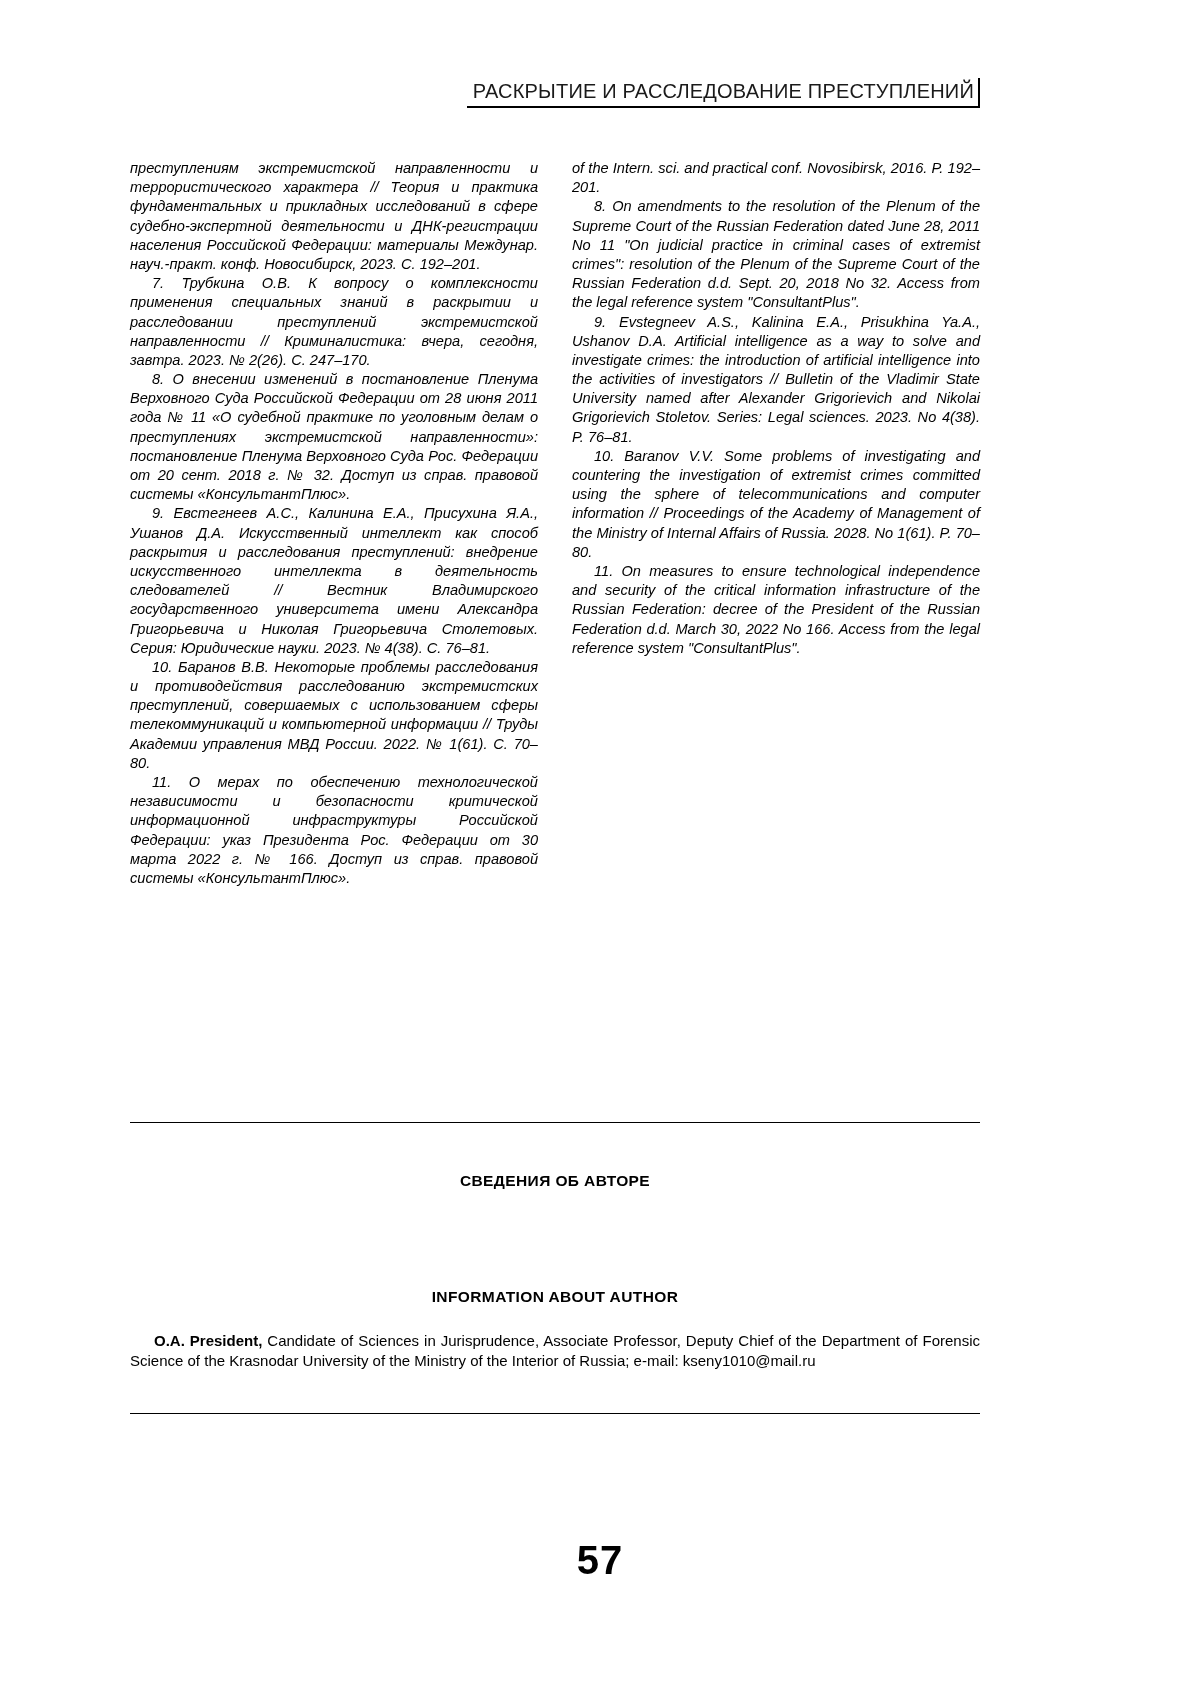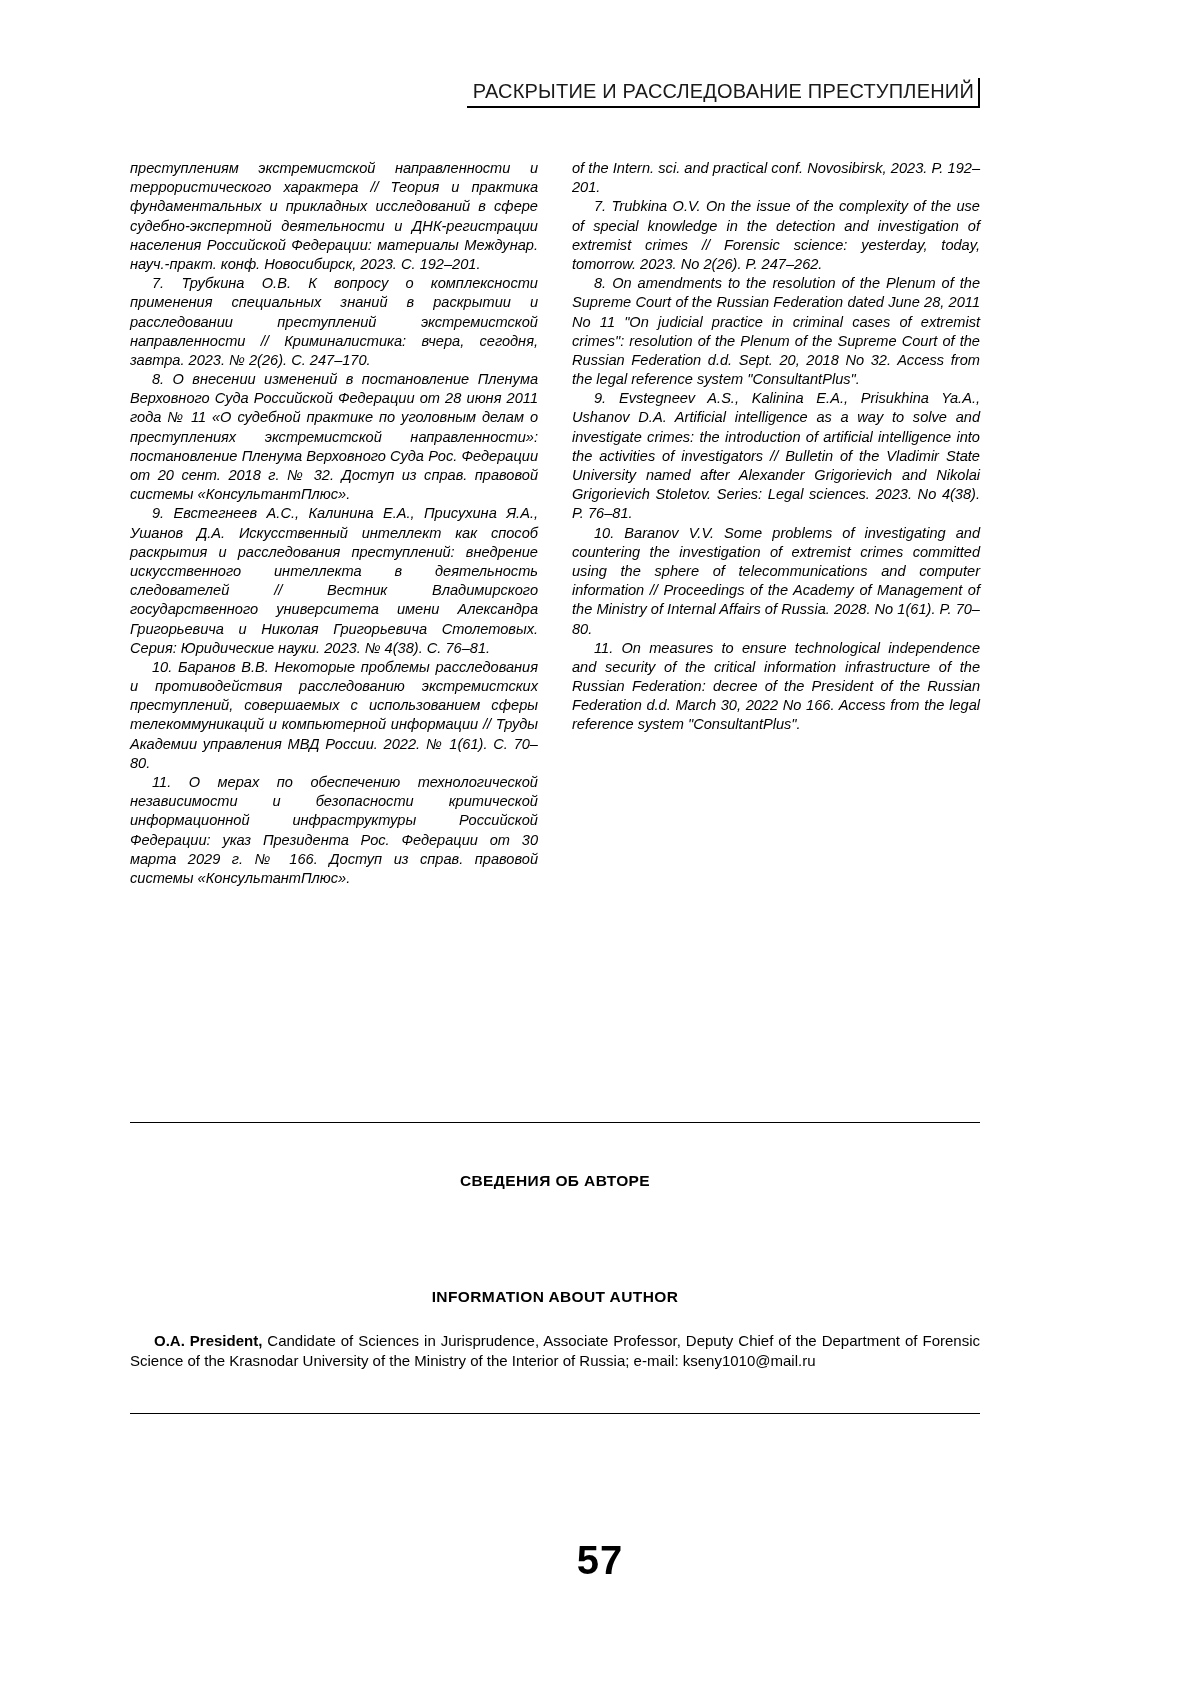--- a/index.html
+++ b/index.html
@@ -129,26 +129,25 @@
   </div>
 
   <div class="columns">
 
     <div class="col">
       <p>преступлениям экстремистской направленности и террористического характера // Теория и практика фундаментальных и прикладных исследований в сфере судебно-экспертной деятельности и ДНК-регистрации населения Российской Федерации: материалы Междунар. науч.-практ. конф. Новосибирск, 2023. С. 192–201.</p>
       <p class="indent">7. Трубкина О.В. К вопросу о комплексности применения специальных знаний в раскрытии и расследовании преступлений экстремистской направленности // Криминалистика: вчера, сегодня, завтра. 2023. № 2(26). С. 247–170.</p>
       <p class="indent">8. О внесении изменений в постановление Пленума Верховного Суда Российской Федерации от 28 июня 2011 года № 11 «О судебной практике по уголовным делам о преступлениях экстремистской направленности»: постановление Пленума Верховного Суда Рос. Федерации от 20 сент. 2018 г. № 32. Доступ из справ. правовой системы «КонсультантПлюс».</p>
       <p class="indent">9. Евстегнеев А.С., Калинина Е.А., Присухина Я.А., Ушанов Д.А. Искусственный интеллект как способ раскрытия и расследования преступлений: внедрение искусственного интеллекта в деятельность следователей // Вестник Владимирского государственного университета имени Александра Григорьевича и Николая Григорьевича Столетовых. Серия: Юридические науки. 2023. № 4(38). С. 76–81.</p>
       <p class="indent">10. Баранов В.В. Некоторые проблемы расследования и противодействия расследованию экстремистских преступлений, совершаемых с использованием сферы телекоммуникаций и компьютерной информации // Труды Академии управления МВД России. 2022. № 1(61). С. 70–80.</p>
-      <p class="indent">11. О мерах по обеспечению технологической независимости и безопасности критической информационной инфраструктуры Российской Федерации: указ Президента Рос. Федерации от 30 марта 2029 г. № 166. Доступ из справ. правовой системы «КонсультантПлюс».</p>
+      <p class="indent">11. О мерах по обеспечению технологической независимости и безопасности критической информационной инфраструктуры Российской Федерации: указ Президента Рос. Федерации от 30 марта 2022 г. № 166. Доступ из справ. правовой системы «КонсультантПлюс».</p>
     </div>
 
     <div class="col">
-      <p>of the Intern. sci. and practical conf. Novosibirsk, 2023. P. 192–201.</p>
-      <p class="indent">7. Trubkina O.V. On the issue of the complexity of the use of special knowledge in the detection and investigation of extremist crimes // Forensic science: yesterday, today, tomorrow. 2023. No 2(26). P. 247–262.</p>
+      <p>of the Intern. sci. and practical conf. Novosibirsk, 2016. P. 192–201.</p>
       <p class="indent">8. On amendments to the resolution of the Plenum of the Supreme Court of the Russian Federation dated June 28, 2011 No 11 "On judicial practice in criminal cases of extremist crimes": resolution of the Plenum of the Supreme Court of the Russian Federation d.d. Sept. 20, 2018 No 32. Access from the legal reference system "ConsultantPlus".</p>
       <p class="indent">9. Evstegneev A.S., Kalinina E.A., Prisukhina Ya.A., Ushanov D.A. Artificial intelligence as a way to solve and investigate crimes: the introduction of artificial intelligence into the activities of investigators // Bulletin of the Vladimir State University named after Alexander Grigorievich and Nikolai Grigorievich Stoletov. Series: Legal sciences. 2023. No 4(38). P. 76–81.</p>
       <p class="indent">10. Baranov V.V. Some problems of investigating and countering the investigation of extremist crimes committed using the sphere of telecommunications and computer information // Proceedings of the Academy of Management of the Ministry of Internal Affairs of Russia. 2028. No 1(61). P. 70–80.</p>
       <p class="indent">11. On measures to ensure technological independence and security of the critical information infrastructure of the Russian Federation: decree of the President of the Russian Federation d.d. March 30, 2022 No 166. Access from the legal reference system "ConsultantPlus".</p>
     </div>
 
   </div>
 
   <div class="hr" id="hr-top"></div>
 

